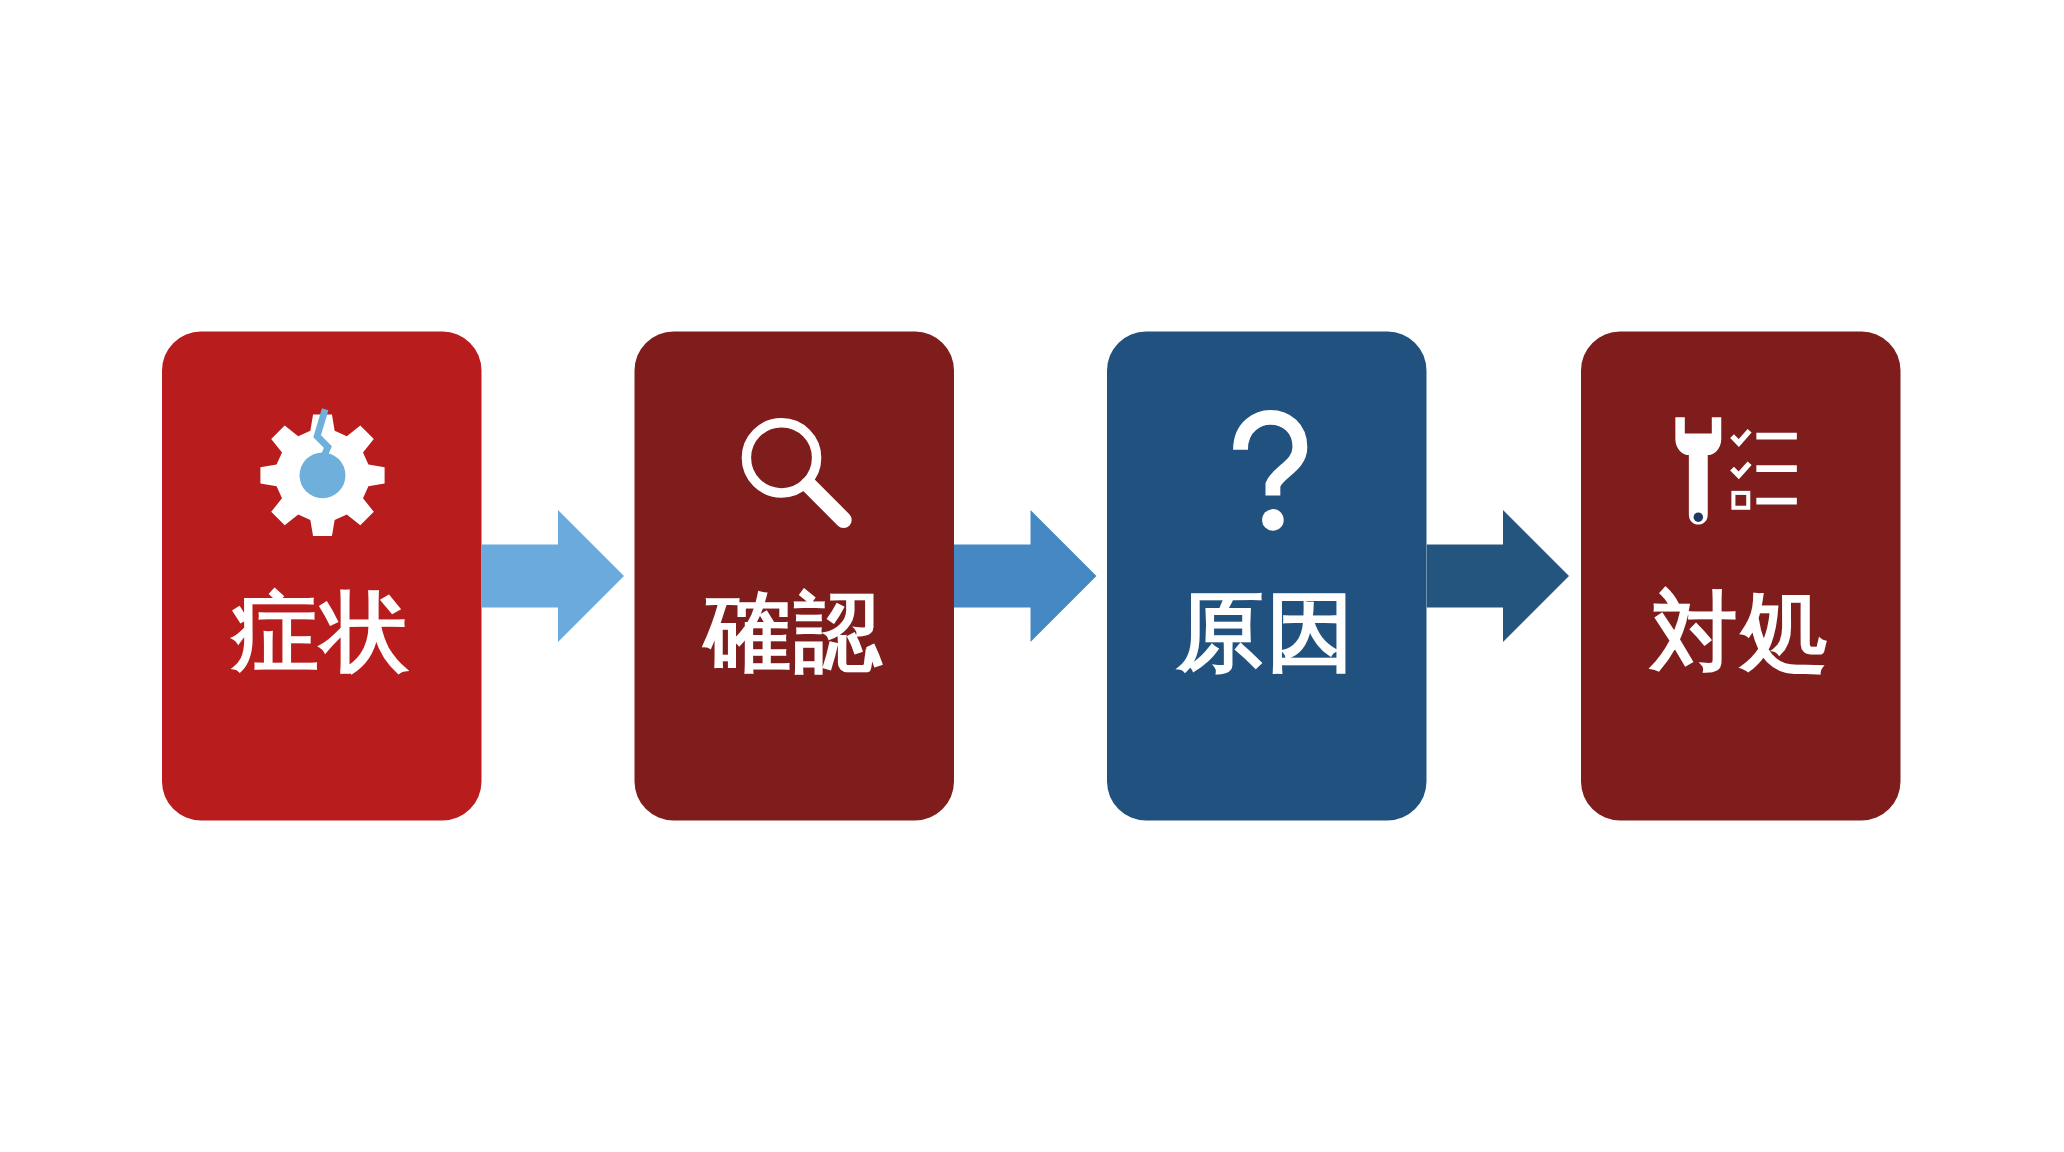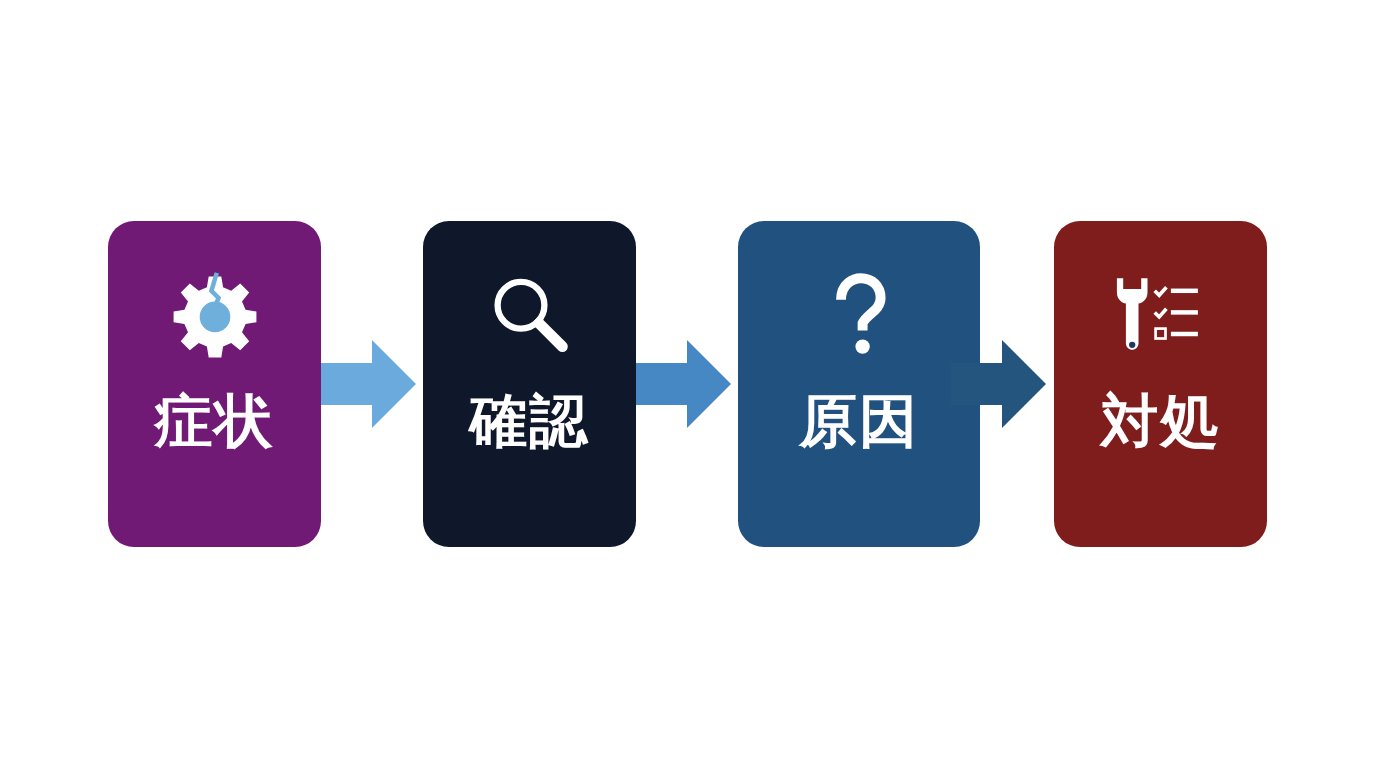--- a/index.html
+++ b/index.html
@@ -7,52 +7,52 @@
          font-family:"DejaVu Sans", "Liberation Sans", sans-serif; }
   .step { position:absolute; top:221px; width:213px; height:326px; border-radius:26px; }
   .icon { position:absolute; left:0; width:100%; top:50px; height:90px; display:flex; justify-content:center; align-items:center; }
   .label { position:absolute; left:0; width:100%; top:165px; text-align:center; color:#ffffff;
            font-size:58px; font-weight:bold; letter-spacing:2px; line-height:70px; }
   .arrow { position:absolute; top:340px; width:96px; height:88px; }
 </style>
 </head>
 <body>
 
-<div class="step" style="left:108px;background:#701a75;">
+<div class="step" style="left:108px;background:#b91c1c;">
   <div class="icon">
     <svg width="90" height="90" viewBox="0 0 100 100">
       <g fill="#ffffff">
         <path d="M43 6 L57 6 L59 18 L68 22 L78 14 L88 24 L80 34 L84 43 L96 45 L96 57 L84 59 L80 68 L88 78 L78 88 L68 80 L59 84 L57 96 L43 96 L41 84 L32 80 L22 88 L12 78 L20 68 L16 59 L4 57 L4 45 L16 43 L20 34 L12 24 L22 14 L32 22 L41 18 Z"></path>
       </g>
       <circle cx="50" cy="51" r="17" fill="#6fafdc"></circle>
       <path d="M52 2 L46 22 L54 30 L48 44" stroke="#6fafdc" stroke-width="5" fill="none"></path>
     </svg>
   </div>
   <div class="label">症状</div>
 </div>
 
 <svg class="arrow" style="left:321px;" viewBox="0 0 96 88">
   <path d="M0 23 L51 23 L51 0 L95 44 L51 88 L51 65 L0 65 Z" fill="#6aaadc"></path>
 </svg>
 
-<div class="step" style="left:423px;background:#0f172a;">
+<div class="step" style="left:423px;background:#7f1d1d;">
   <div class="icon">
     <svg width="90" height="90" viewBox="0 0 100 100">
       <circle cx="40" cy="38" r="26" stroke="#ffffff" stroke-width="7" fill="none"></circle>
       <line x1="60" y1="58" x2="86" y2="84" stroke="#ffffff" stroke-width="12" stroke-linecap="round"></line>
     </svg>
   </div>
   <div class="label">確認</div>
 </div>
 
 <svg class="arrow" style="left:636px;" viewBox="0 0 96 88">
   <path d="M0 23 L51 23 L51 0 L95 44 L51 88 L51 65 L0 65 Z" fill="#4688c4"></path>
 </svg>
 
-<div class="step" style="left:738px;background:#21527f;padding-left:29px;">
+<div class="step" style="left:738px;background:#21527f;">
   <div class="icon">
     <svg width="90" height="90" viewBox="0 0 100 100">
       <path d="M30 32 C30 14 44 8 52 8 C64 8 74 16 74 30 C74 44 58 48 54 58 L54 66" stroke="#ffffff" stroke-width="11" fill="none" stroke-linecap="butt"></path>
       <circle cx="54" cy="84" r="8" fill="#ffffff"></circle>
     </svg>
   </div>
   <div class="label">原因</div>
 </div>
 
 <svg class="arrow" style="left:951px;" viewBox="0 0 96 88">

